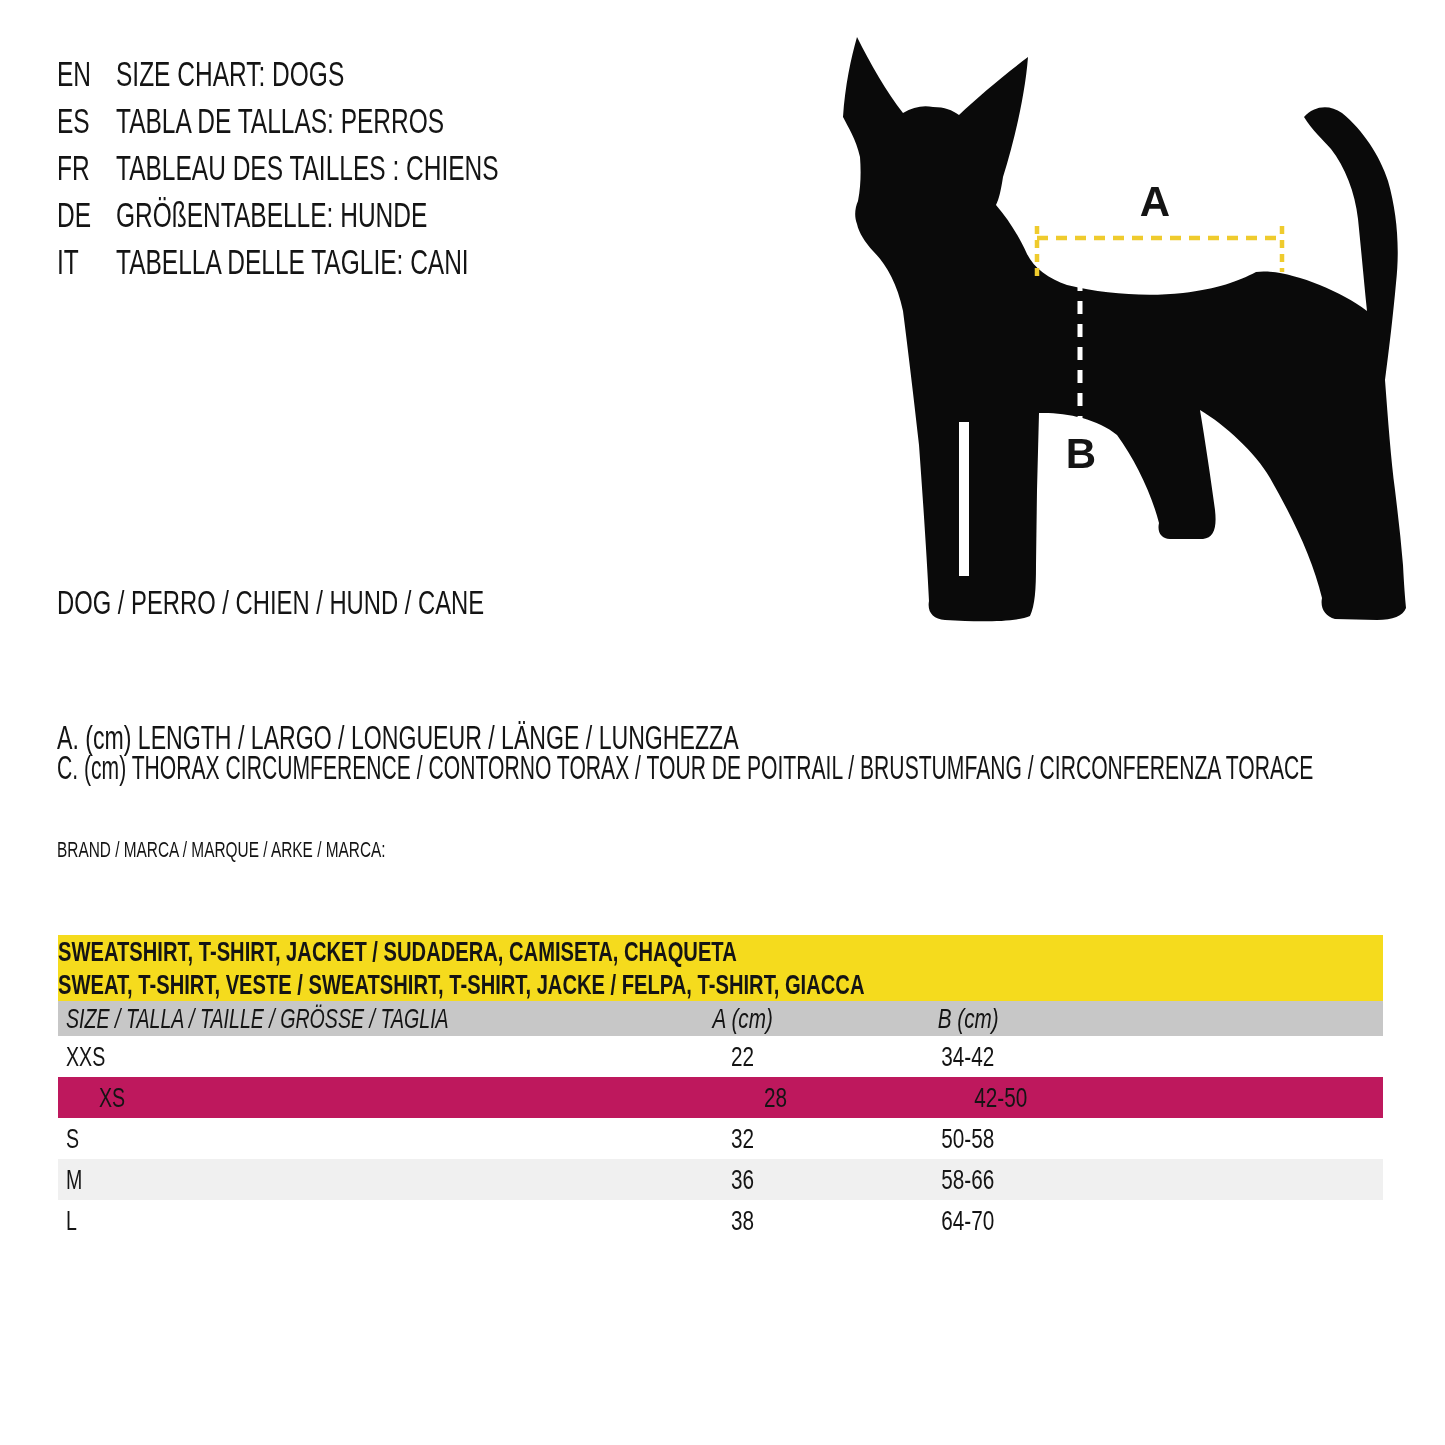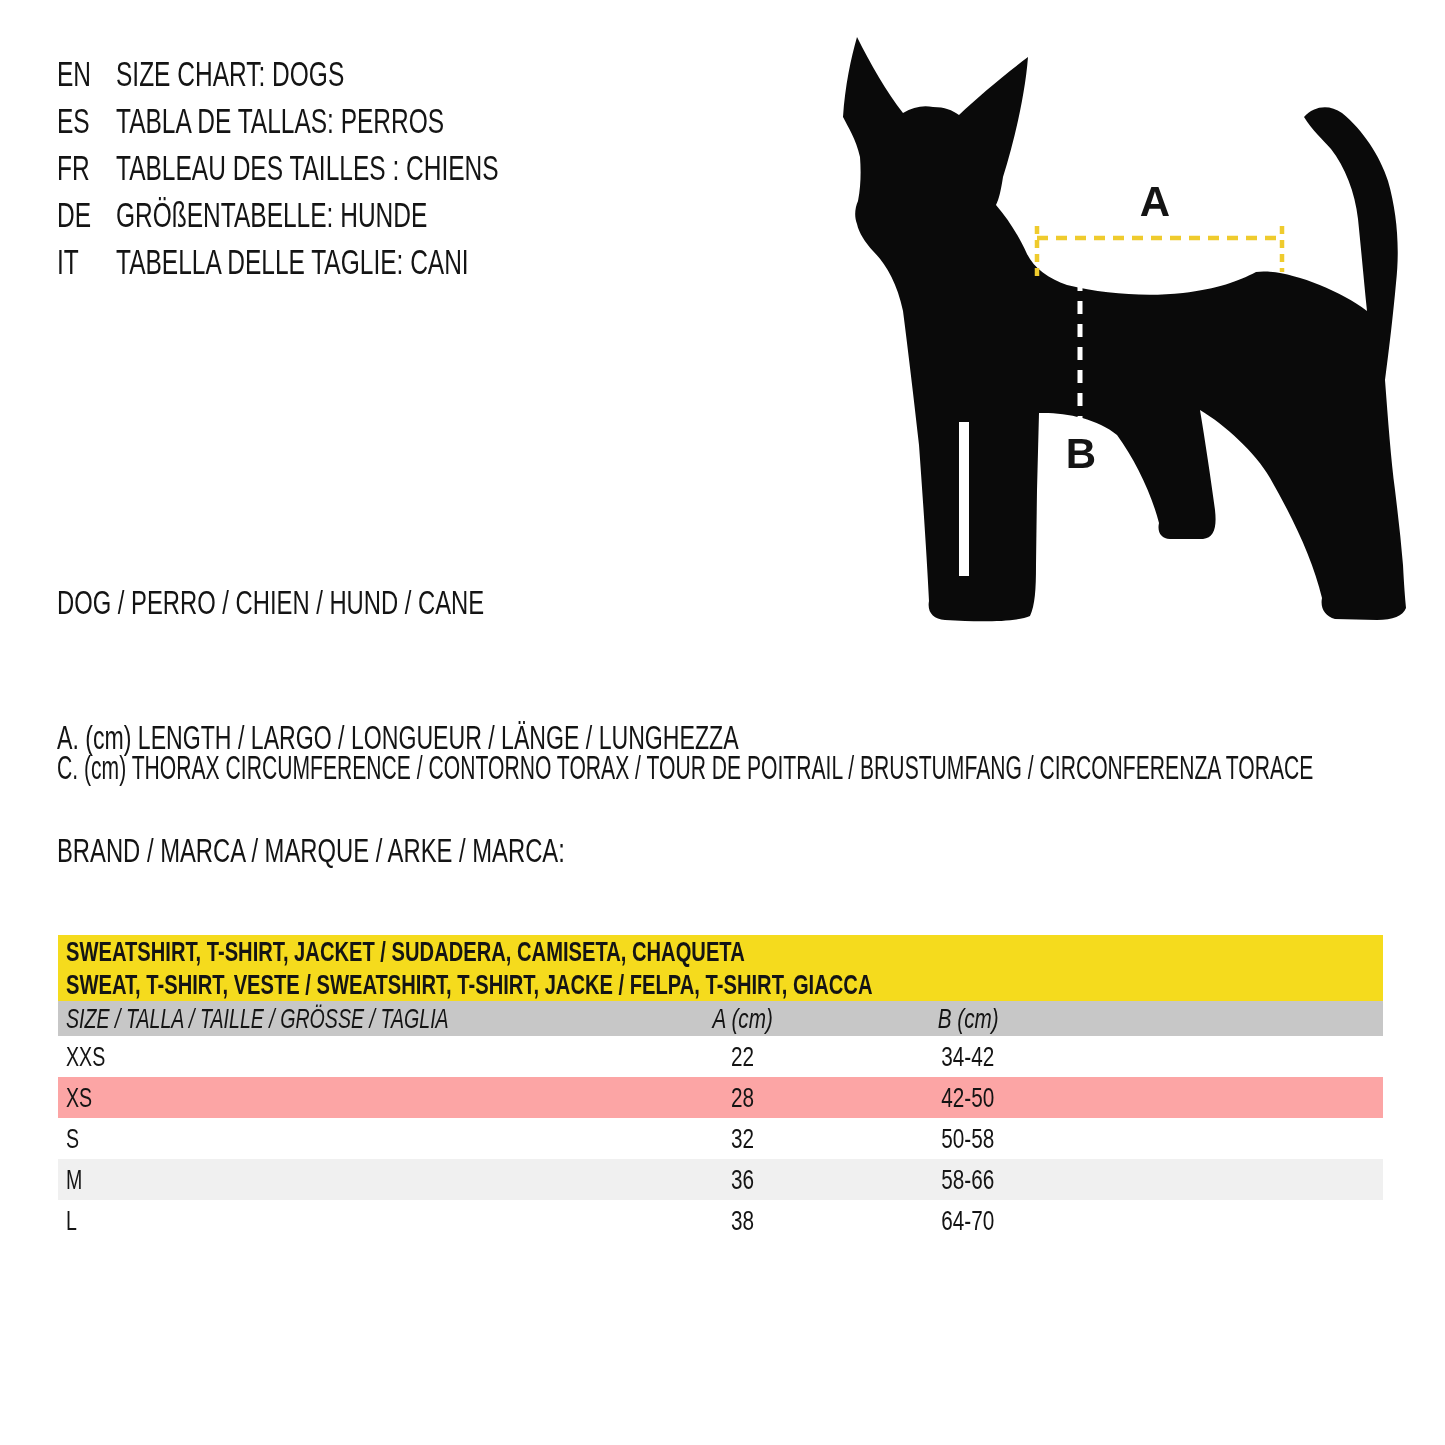--- a/index.html
+++ b/index.html
@@ -19,24 +19,24 @@
   .lang-block { position:absolute; left:57px; top:50px; font-size:35px; }
   .lang-row { display:grid; grid-template-columns:59px auto; height:47px; line-height:47px; }
 
   .dog-figure { position:absolute; left:815px; top:20px; width:620px; height:625px; }
 
   .dog-caption { position:absolute; left:57px; top:582px; font-size:34px; line-height:40px; }
 
   .measure-a { position:absolute; left:57px; top:704px; font-size:33px; line-height:40px;margin-top:14px; }
   .measure-c { position:absolute; left:57px; top:748px; font-size:33px; line-height:40px; }
 
-  .brand-line { position:absolute; left:57px; top:830px; font-size:34px; line-height:40px; }
+  .brand-line { position:absolute; left:57px; top:830px; font-size:22px; line-height:40px; }
 
   .size-table { position:absolute; left:58px; top:935px; width:1325px; }
-  .band { padding-left:8px; font-weight:bold; font-size:28px; line-height:33px; height:66px; }
+  .band { font-weight:bold; font-size:28px; line-height:33px; height:66px; }
   .tgrid { display:grid; grid-template-columns:560px 250px 200px 1fr; align-items:center; }
   .thead { height:35px; line-height:35px; font-size:28px;font-style:italic; }
   .trow  { height:41px; line-height:33px; font-size:28px; }
   .cell-label { padding-left:8px; }
   .cell-val { text-align:center; }
 </style>
 </head>
 <body>
 
 <div class="page">
@@ -151,21 +151,21 @@
       <div class="cell-val"><span class="cxc">B (cm)</span></div>
       <div></div>
     </div>
 
     <div class="tgrid trow">
       <div class="cell-label"><span class="cx70">XXS</span></div>
       <div class="cell-val"><span class="cxc">22</span></div>
       <div class="cell-val"><span class="cxc">34-42</span></div>
       <div></div>
     </div>
-    <div class="tgrid trow" style="background-color: #fca5a5;">
+    <div class="tgrid trow" style="background-color: #be185d; padding-left: 33px;">
       <div class="cell-label"><span class="cx70">XS</span></div>
       <div class="cell-val"><span class="cxc">28</span></div>
       <div class="cell-val"><span class="cxc">42-50</span></div>
       <div></div>
     </div>
     <div class="tgrid trow">
       <div class="cell-label"><span class="cx70">S</span></div>
       <div class="cell-val"><span class="cxc">32</span></div>
       <div class="cell-val"><span class="cxc">50-58</span></div>
       <div></div>

